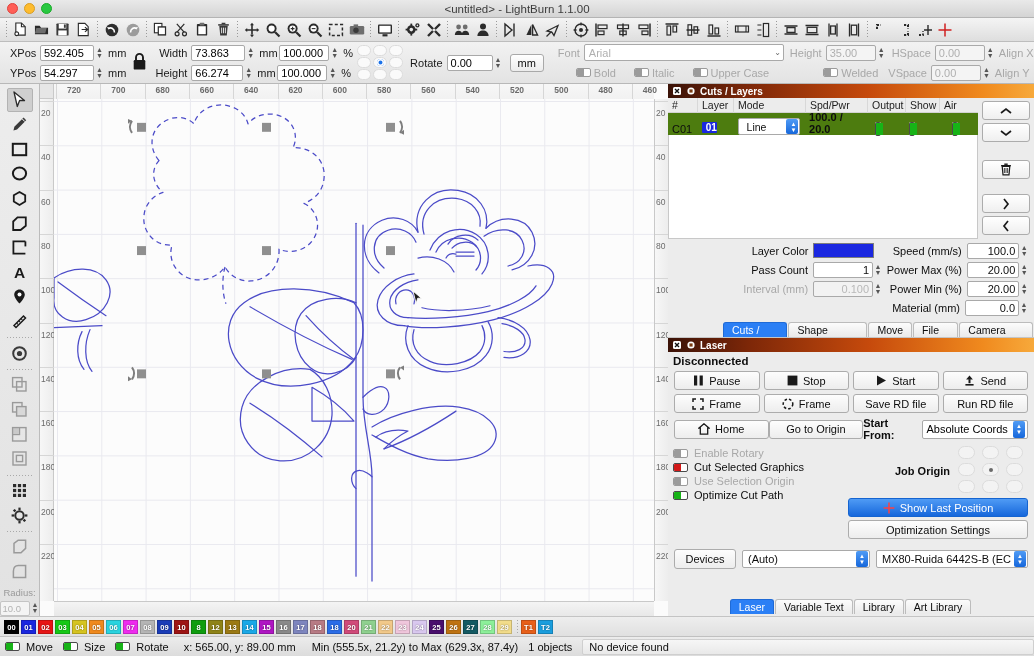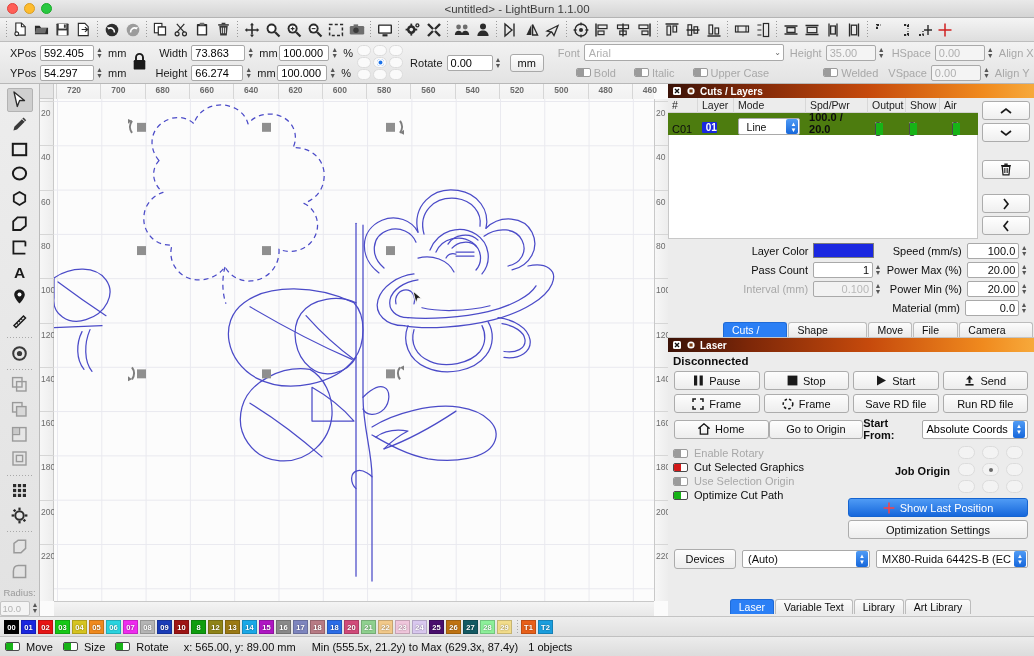--- a/index.html
+++ b/index.html
@@ -1333,15 +1333,16 @@
       <span class="toggle on"></span>
       <span>Size</span>
     </span>
     <span class="sb-item">
       <span class="toggle on"></span>
       <span>Rotate</span>
     </span>
     <span style="padding-left:10px">x: 565.00, y: 89.00 mm</span>
     <span style="padding-left:16px">Min (555.5x, 21.2y) to Max (629.3x, 87.4y)</span>
     <span style="padding-left:10px">1 objects</span>
+    <span class="sb-msg">No device found</span>
   </div>
 
 </div>
 
 </body></html>

